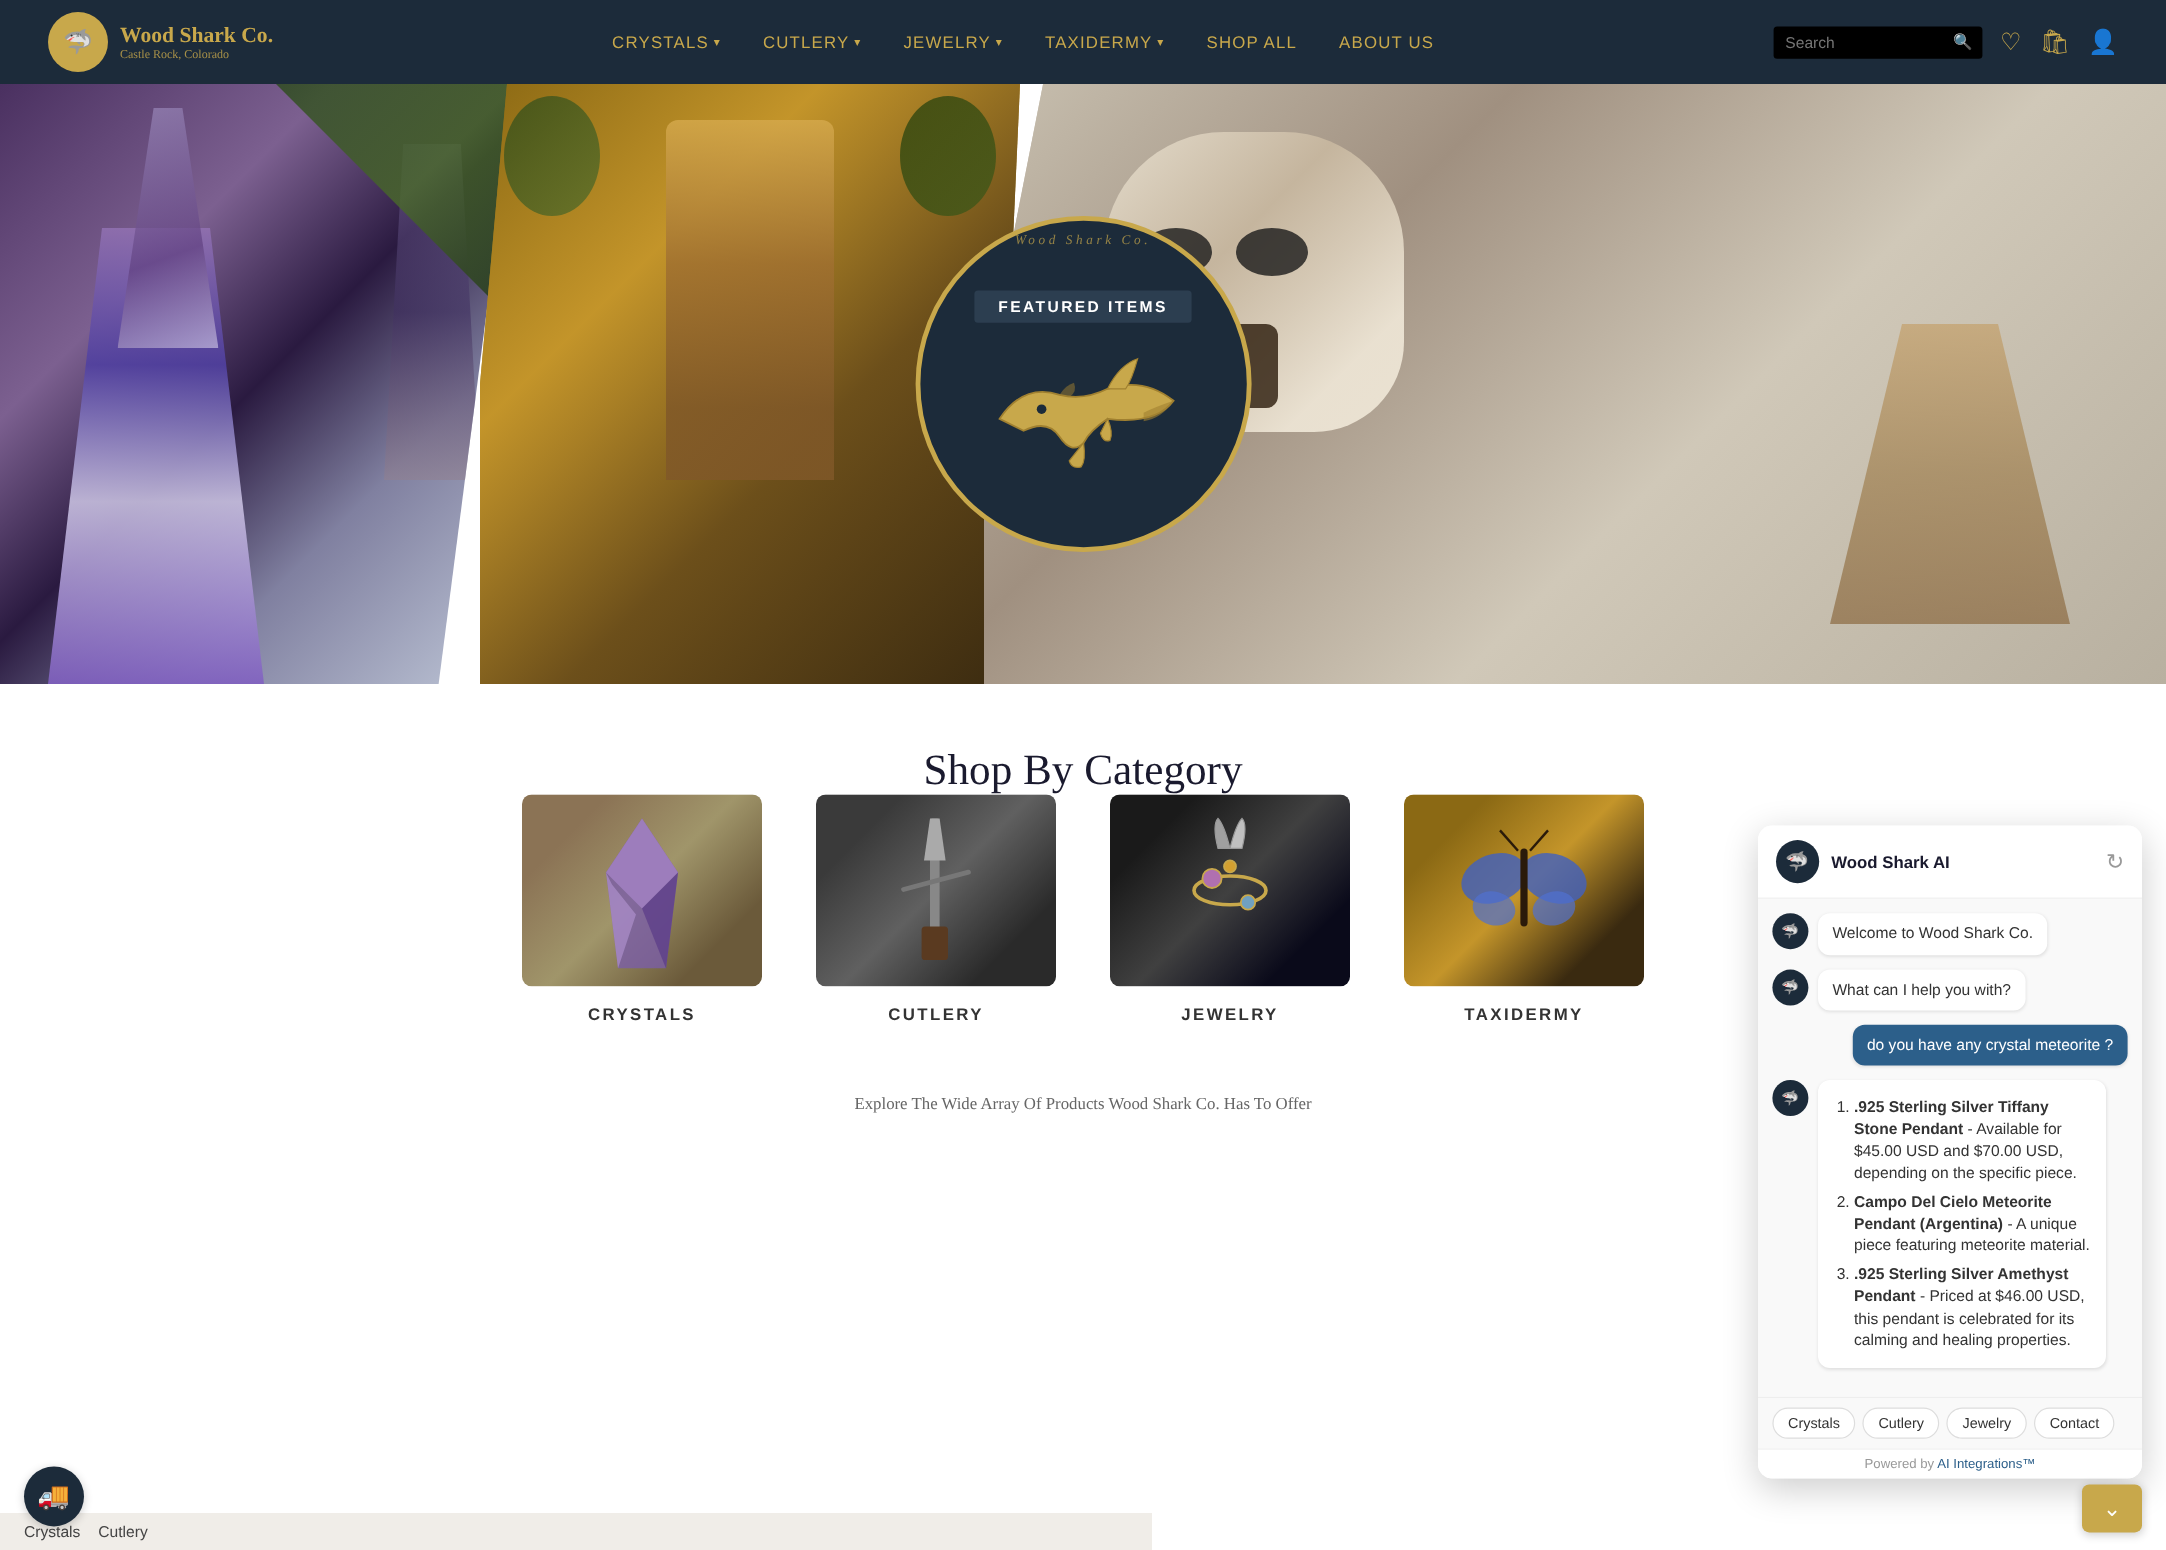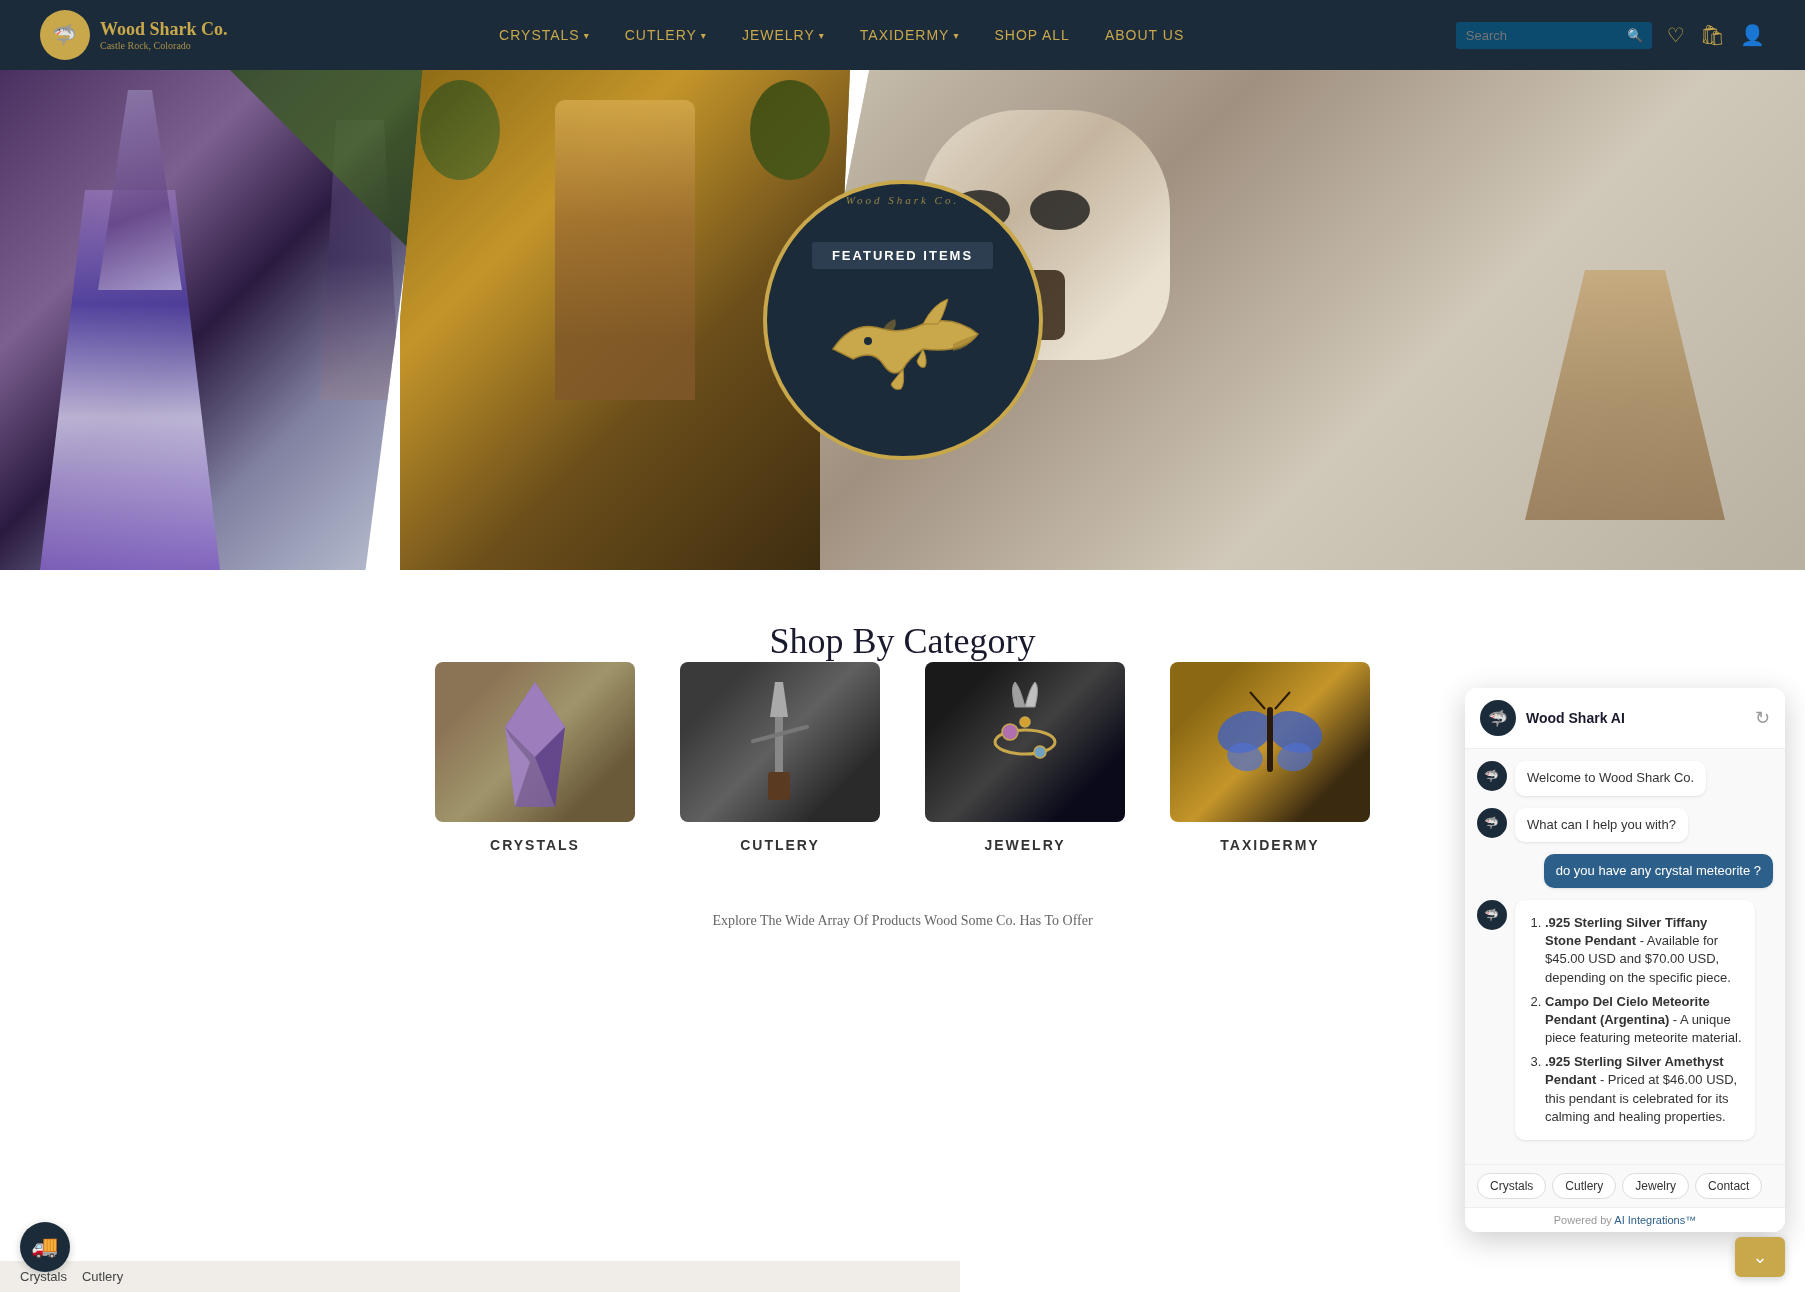--- a/index.html
+++ b/index.html
@@ -61,26 +61,26 @@
       align-items: center;
       gap: 4px;
     }
     .nav-links a .chevron { font-size: 10px; }
     .nav-right {
       display: flex;
       align-items: center;
       gap: 15px;
     }
     .search-box {
-      background: #0c4a6e;
+      background: #000000;
       border: none;
       border-radius: 3px;
       padding: 6px 30px 6px 10px;
       font-size: 13px;
-      width: 196px;
+      width: 174px;
       color: #999;
       position: relative;
     }
     .search-wrapper {
       position: relative;
     }
     .search-icon-btn {
       position: absolute;
       right: 8px;
       top: 50%;
@@ -645,21 +645,21 @@
           </svg>
         </div>
       </div>
       <span class="category-label">TAXIDERMY</span>
     </div>
 
   </div>
 </section>
 
 <section class="explore-section">
-  <p>Explore The Wide Array Of Products Wood Some Co. Has To Offer</p>
+  <p>Explore The Wide Array Of Products Wood Shark Co. Has To Offer</p>
 </section>
 
 <div class="chat-widget">
   <div class="chat-header">
     <div class="chat-header-left">
       <div class="chat-avatar">🦈</div>
       <span class="chat-name">Wood Shark AI</span>
     </div>
     <button class="chat-refresh">↻</button>
   </div>

